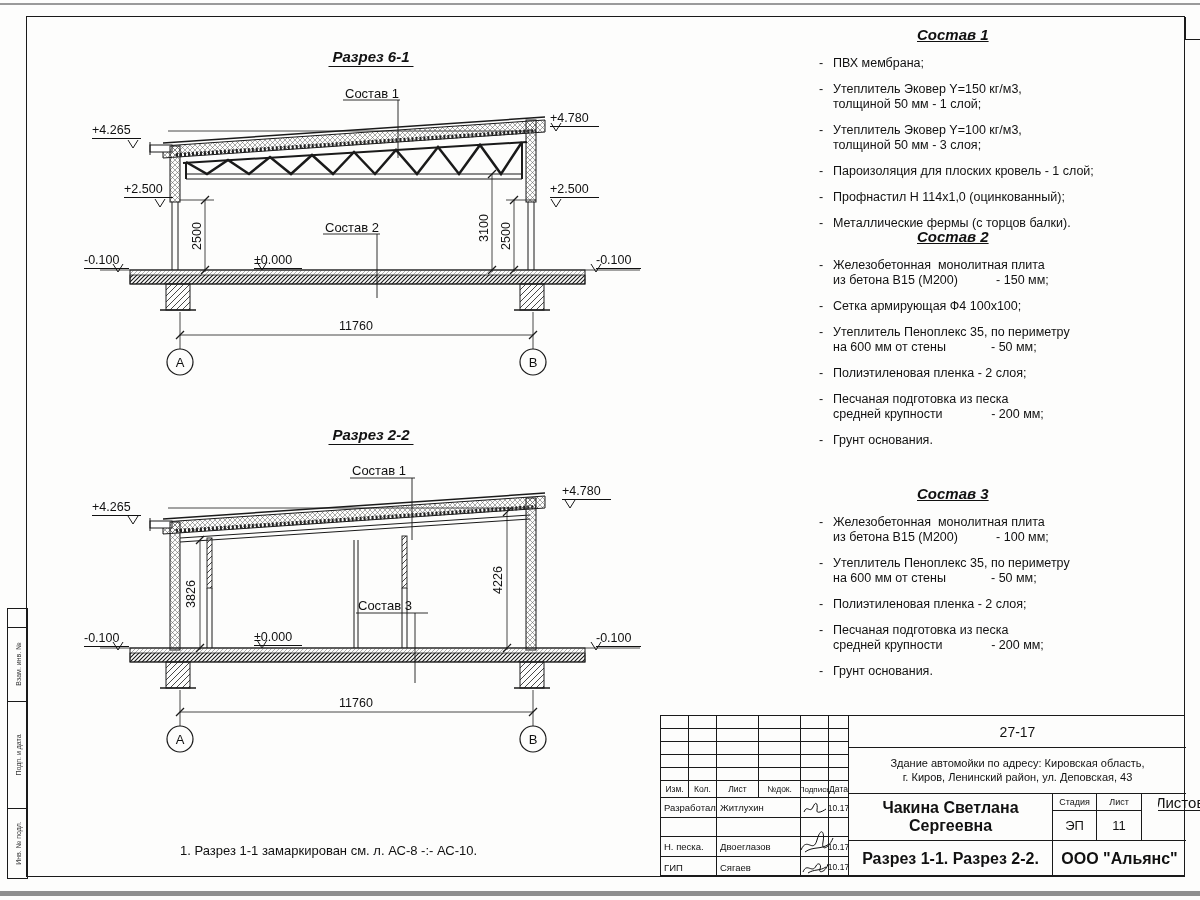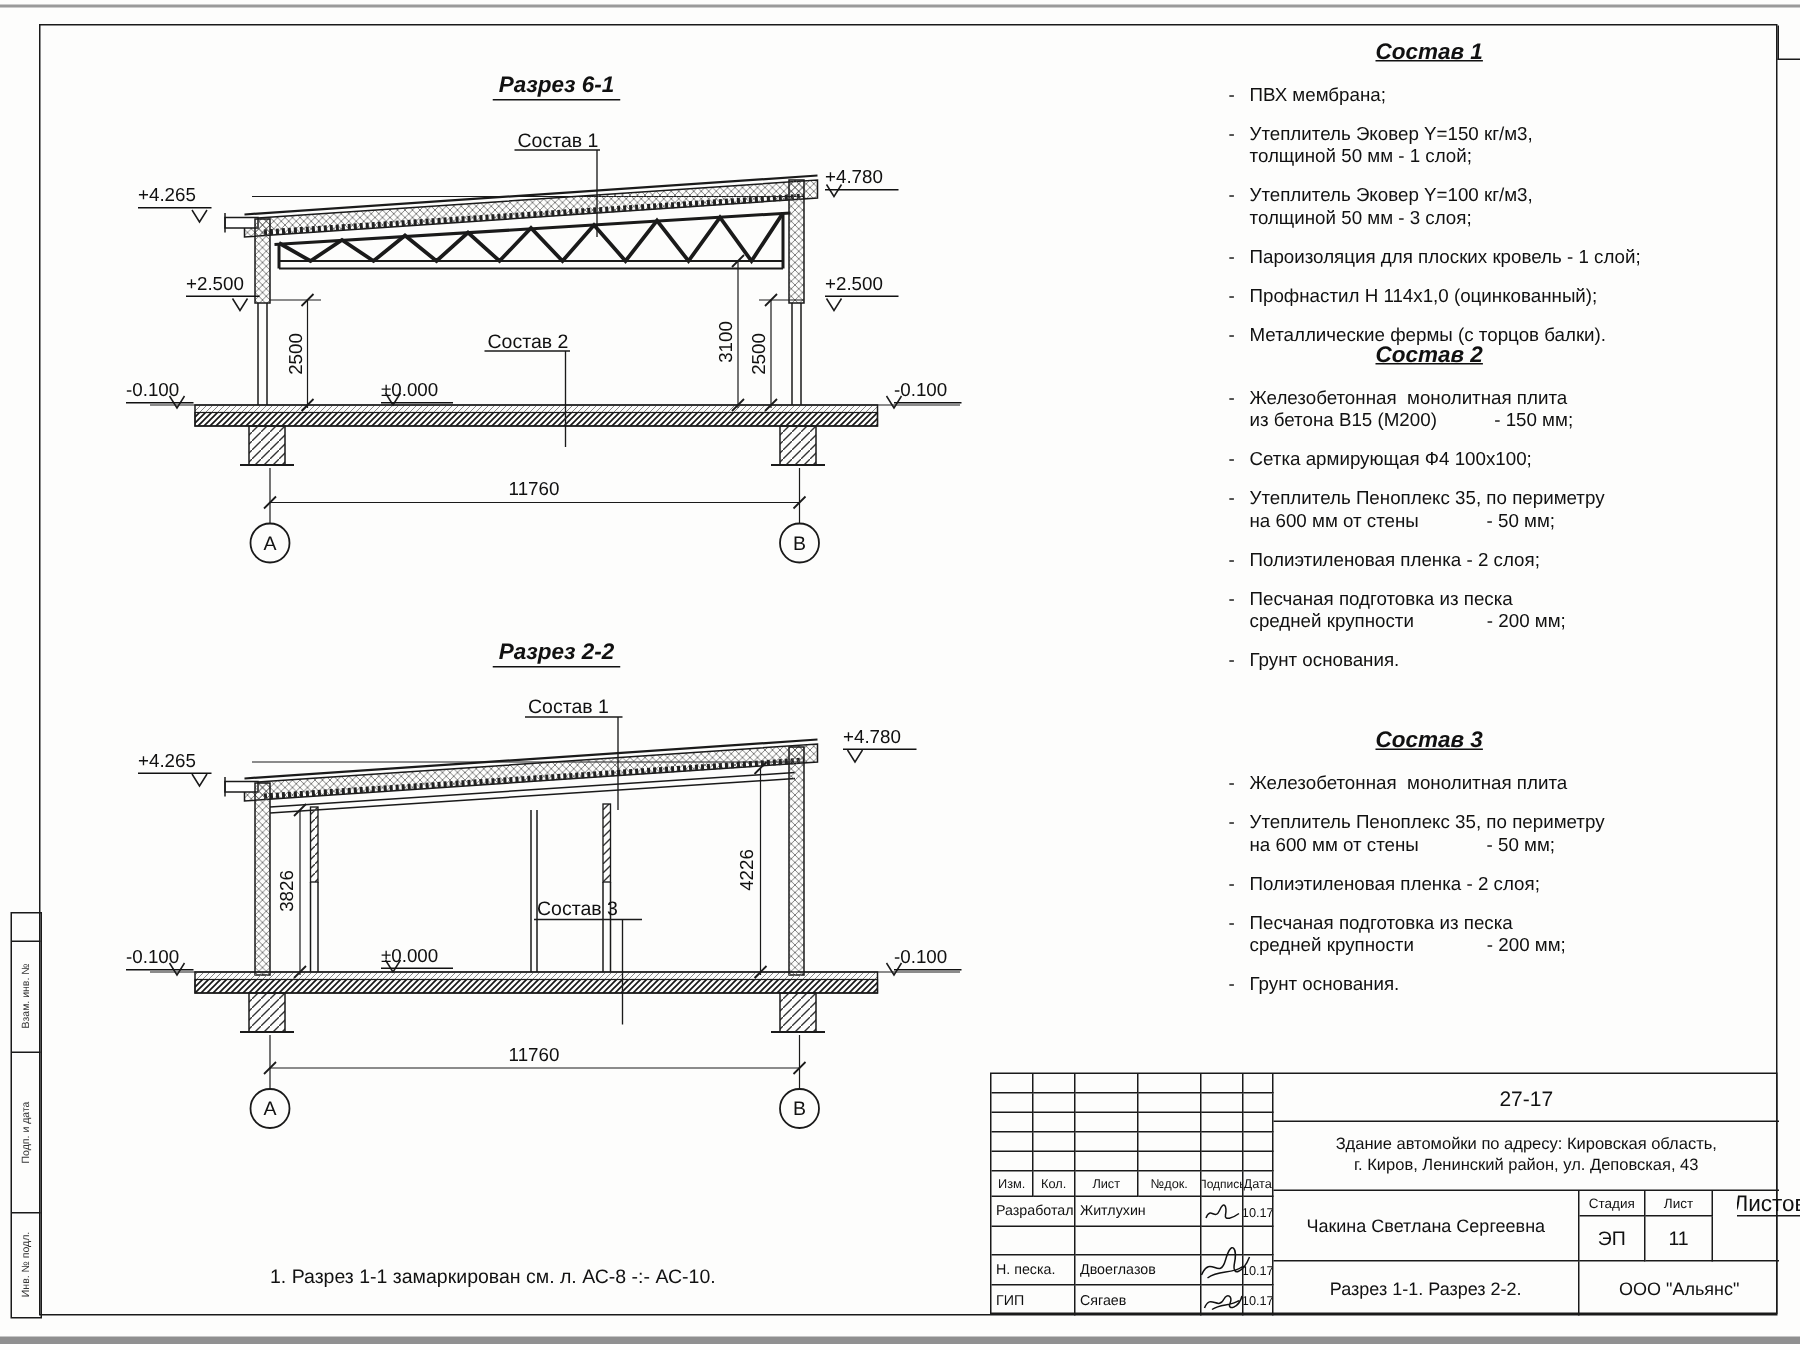--- a/index.html
+++ b/index.html
@@ -32,21 +32,21 @@
            padding-left:112px;white-space:nowrap;}
   .comp .li{display:flex;margin-bottom:11px;font-size:12.5px;line-height:15px;}
   .comp .dash{width:14px;margin-left:14px;flex:none;}
   .comp .txt{flex:1;white-space:pre-wrap;}
   
   .tb{position:absolute;left:660px;top:715px;width:525px;height:161px;border:1.6px solid #1a1a1a;box-sizing:border-box;font-size:9.5px;}
   .tb .c{position:absolute;box-sizing:border-box;border-right:1px solid #1a1a1a;border-bottom:1px solid #1a1a1a;
          display:flex;align-items:center;justify-content:center;text-align:center;overflow:hidden;}
   .tb .lft{justify-content:flex-start;padding-left:3px;}
   .tb .big{font-size:14px;}
-  .tb .med{font-size:12px;}
+  .tb .med{font-size:16px;font-weight:bold;}
   .tb .adr{font-size:11px;line-height:14px;}
   .sig-svg{position:absolute;}
 </style>
 </head>
 <body>
 <div class="sheet">
 
 <svg class="layer" width="1200" height="900" viewBox="0 0 1200 900">
   <defs>
     <pattern id="insul" patternUnits="userSpaceOnUse" width="5" height="5">
@@ -309,21 +309,21 @@
   <div class="li">
         <span class="dash">-</span>
         <div class="txt"><div>Грунт основания.</div></div>
       </div>
 </div>
 
 <div class="comp" style="top:485px;">
   <h3>Состав 3</h3>
   <div class="li">
         <span class="dash">-</span>
-        <div class="txt"><div>Железобетонная  монолитная плита</div></div>
+        <div class="txt"><div>Железобетонная  монолитная плита</div><div>из бетона В15 (М200)           - 100 мм;</div></div>
       </div>
   <div class="li">
         <span class="dash">-</span>
         <div class="txt"><div>Утеплитель Пеноплекс 35, по периметру</div><div>на 600 мм от стены             - 50 мм;</div></div>
       </div>
   <div class="li">
         <span class="dash">-</span>
         <div class="txt"><div>Полиэтиленовая пленка - 2 слоя;</div></div>
       </div>
   <div class="li">

